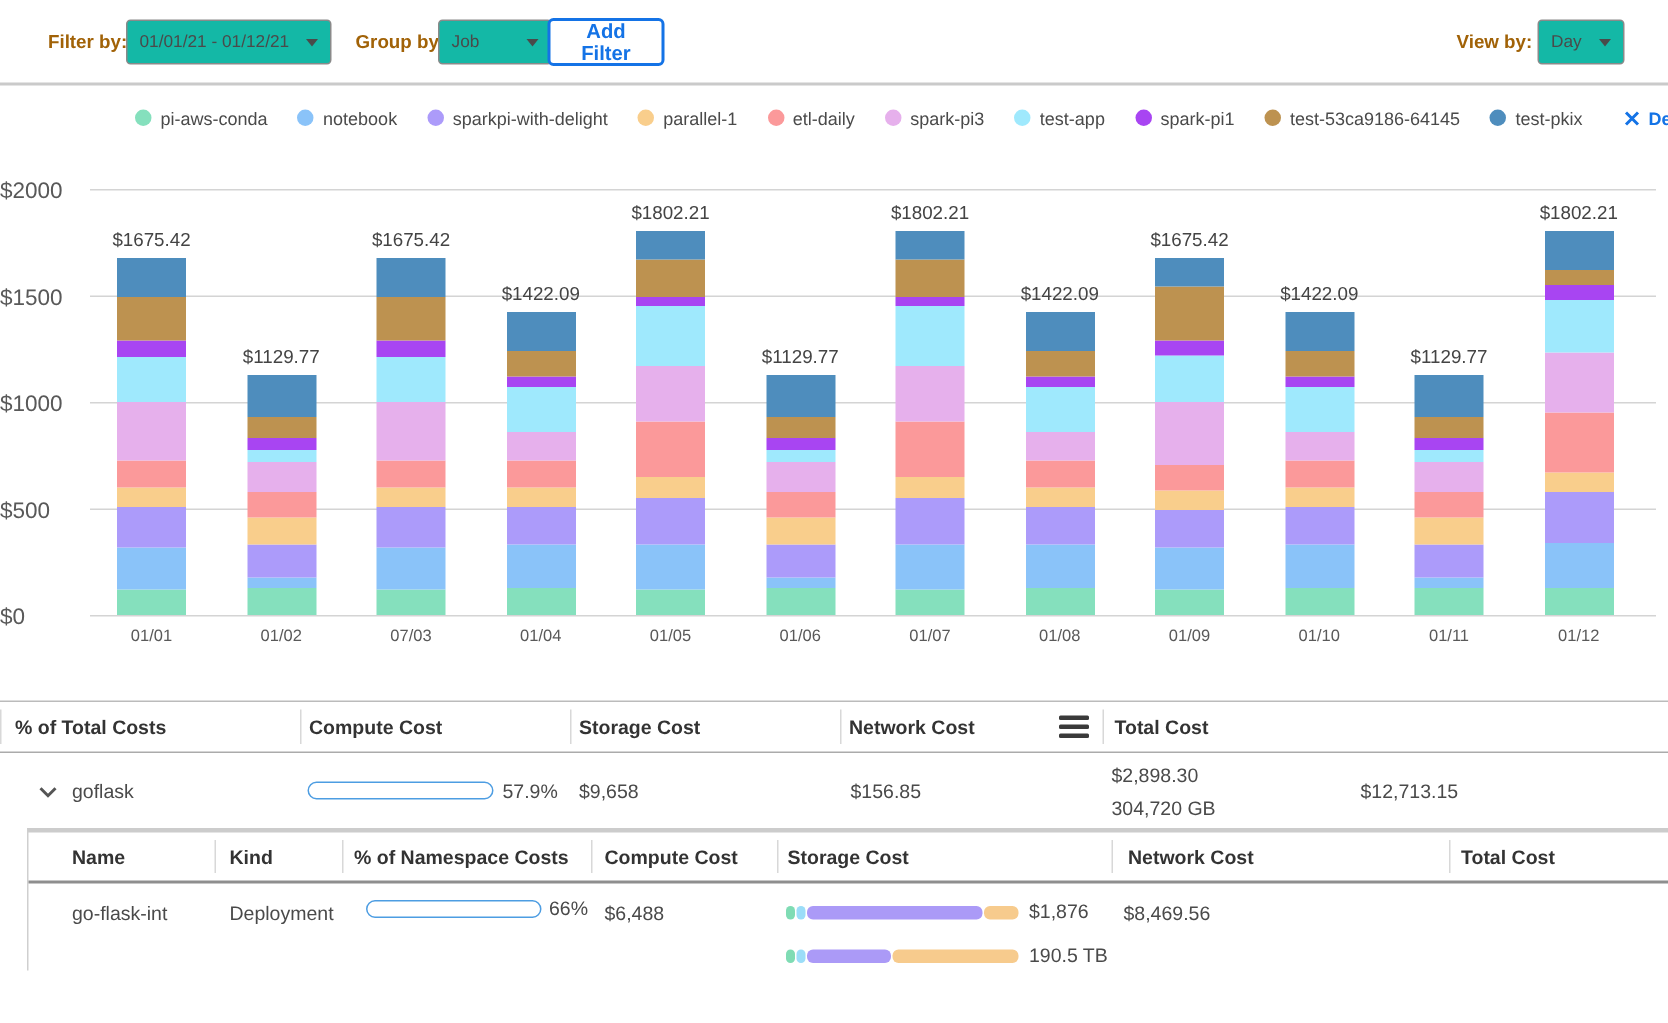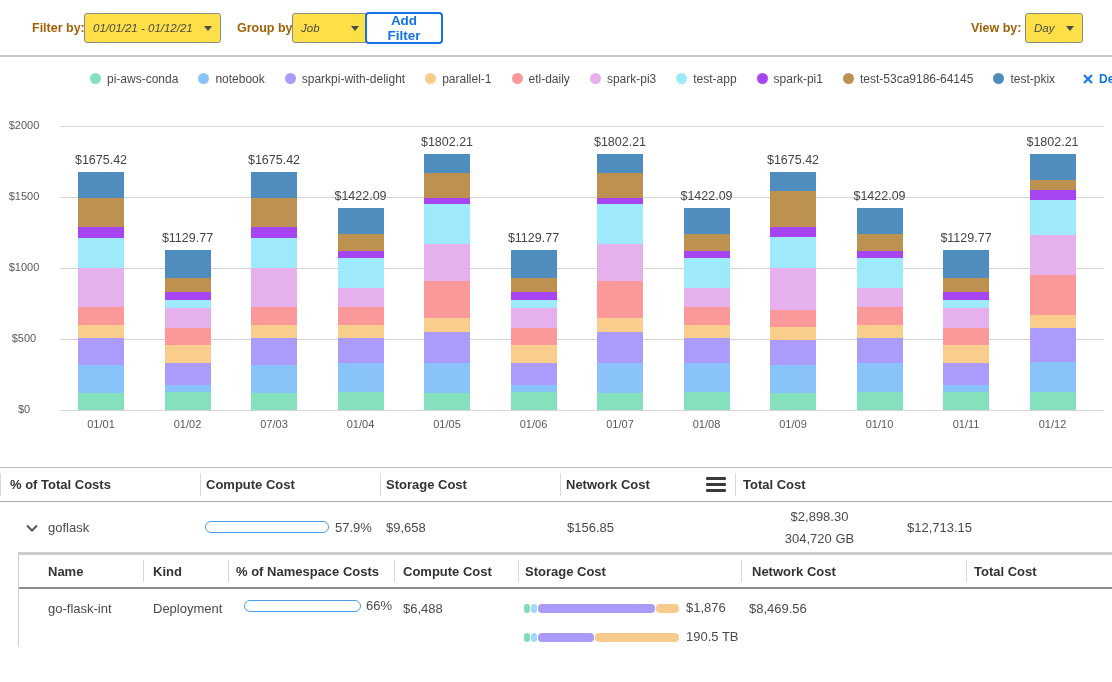--- a/index.html
+++ b/index.html
@@ -7,56 +7,56 @@
 
   
   .titlebar{position:relative;height:40px;border-bottom:2px solid #b5b5b5;}
   .page-title{position:absolute;left:24px;top:12px;font-size:15.5px;font-weight:bold;color:#323232;}
   .download{position:absolute;right:10px;top:11px;display:flex;align-items:center;gap:6px;cursor:pointer;}
   .download .dl-label{color:#1473e6;font-weight:bold;font-size:14px;}
 
   
   .toolbar{position:relative;height:55px;border-bottom:2px solid #cacaca;}
   .tb-label{position:absolute;top:21px;font-size:12.5px;font-weight:bold;color:#a16207;}
-  .select{position:absolute;top:13px;height:30px;border:1px solid #8a8a8a;border-radius:3px;background:#fde047;
+  .select{position:absolute;top:13px;height:30px;border:1px solid #8a8a8a;border-radius:3px;background:#14b8a6;
           display:flex;align-items:center;justify-content:space-between;box-sizing:border-box;
-          padding:0 8px;font-size:11.5px;color:#4a4a4a;cursor:pointer;white-space:nowrap;overflow:hidden;font-style:italic;}
+          padding:0 8px;font-size:11.5px;color:#4a4a4a;cursor:pointer;white-space:nowrap;overflow:hidden;}
   .caret{width:0;height:0;border-left:4px solid transparent;border-right:4px solid transparent;border-top:5px solid #4a4a4a;margin-left:7px;flex:none;}
   .btn-add{position:absolute;left:365px;top:12px;width:78px;height:32px;border:2px solid #1473e6;border-radius:4px;
            background:#fff;color:#1473e6;font-weight:bold;font-size:13.5px;display:flex;align-items:center;justify-content:center;cursor:pointer;box-sizing:border-box;}
 
   
   .legend{height:43px;display:flex;align-items:center;padding-left:90px;gap:20px;}
   .legend-item{display:flex;align-items:center;gap:6px;cursor:pointer;}
   .legend-dot{width:11px;height:11px;border-radius:50%;flex:none;}
   .legend-label{font-size:12px;color:#4a4a4a;white-space:nowrap;}
   .deselect{display:flex;align-items:center;gap:6px;margin-left:8px;cursor:pointer;}
   .deselect-label{color:#1473e6;font-weight:bold;font-size:12px;white-space:nowrap;}
 
   
   .chart{position:relative;height:345px;}
   .gridline{position:absolute;left:60px;right:8px;height:1px;background:#d4d4d4;}
-  .ytick{position:absolute;left:0;width:48px;text-align:center;font-size:11px;color:#595959;}
+  .ytick{position:absolute;left:0;width:48px;text-align:left;font-size:15px;color:#595959;}
   .bar-stack{position:absolute;}
   .bar-seg{position:absolute;left:0;width:100%;}
   .bar-total{position:absolute;transform:translateX(-50%);font-size:12.5px;font-weight:500;color:#444;white-space:nowrap;}
   .xtick{position:absolute;transform:translateX(-50%);top:318px;font-size:11px;color:#595959;white-space:nowrap;}
 
   
   .main-table{margin-top:22px;border-top:1px solid #bbb;}
   .mt-header{display:grid;grid-template-columns:200px 180px 180px 175px 163px auto;height:33px;align-items:center;border-bottom:1px solid #ababab;}
   .hcell{position:relative;font-size:13px;font-weight:bold;color:#333;height:100%;display:flex;align-items:center;box-sizing:border-box;}
   .hcell.sep::before{content:"";position:absolute;left:0;top:5px;bottom:5px;width:1px;background:#d8d8d8;}
   .mt-row{display:grid;grid-template-columns:200px 180px 180px 175px 163px auto;height:50px;align-items:center;}
   .cell{font-size:13px;color:#4a4a4a;box-sizing:border-box;}
   .ns-cell{display:flex;align-items:center;gap:10px;padding-left:26px;cursor:pointer;}
   .pct-cell{display:flex;align-items:center;}
   .pill{height:10px;border:1px solid #4d9de2;border-radius:6px;background:#fff;box-sizing:content-box;}
   .pill-fill{height:100%;background:#2c82e0;border-radius:5px;}
-  .two-line div{line-height:15px;text-align:center;}
+  .two-line div{line-height:15px;}
   .two-line div+div{margin-top:7px;}
   .burger{width:20px;display:flex;flex-direction:column;gap:3px;margin-right:9px;cursor:pointer;}
   .burger span{display:block;height:3px;background:#3a3a3a;border-radius:1px;}
 
   .sub-table{margin-left:18px;border-left:1px solid #cfcfcf;border-top:3px solid #ccc;}
   .st-header{display:grid;grid-template-columns:124px 85px 166px 124px 223px 225px auto;height:32px;align-items:center;border-bottom:2px solid #8e8e8e;}
   .st-row{display:grid;grid-template-columns:124px 85px 166px 124px 223px 225px auto;height:58px;align-items:start;}
   .st-row .cell{padding-top:13px;line-height:14px;}
   .bar-inline{display:flex;align-items:center;gap:7px;}
   .minibar{display:flex;gap:1px;height:9px;align-items:stretch;}

